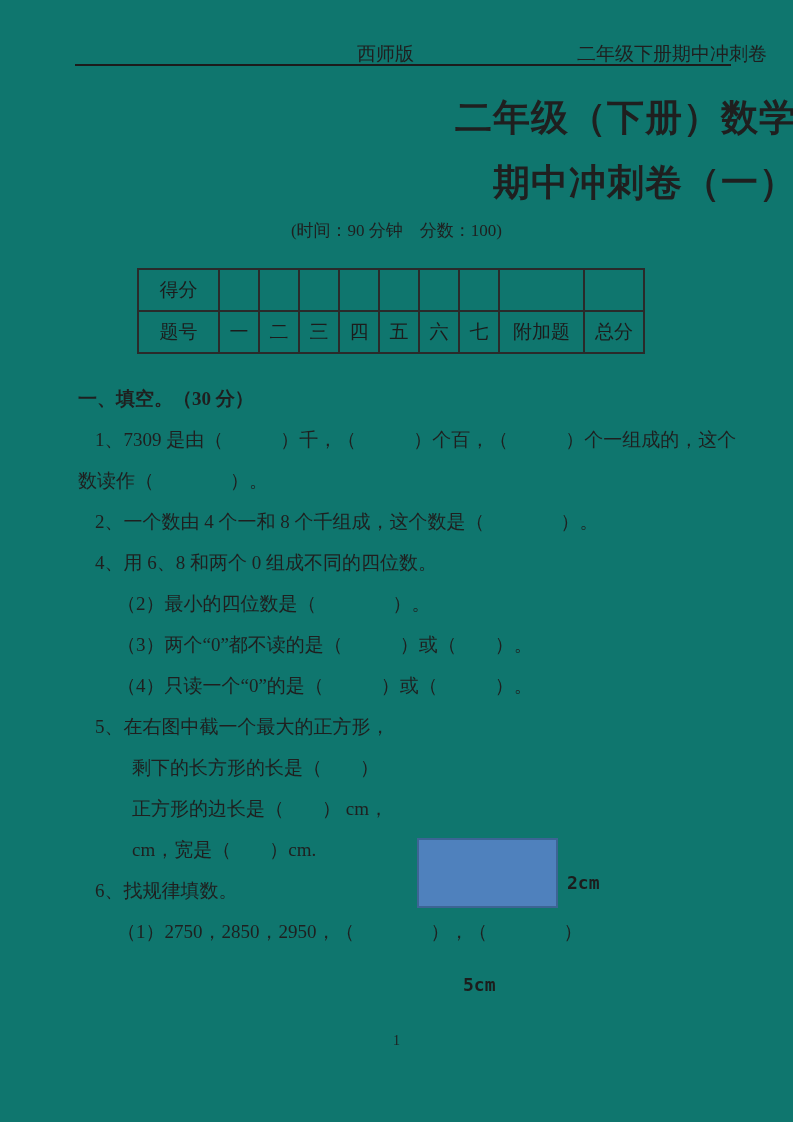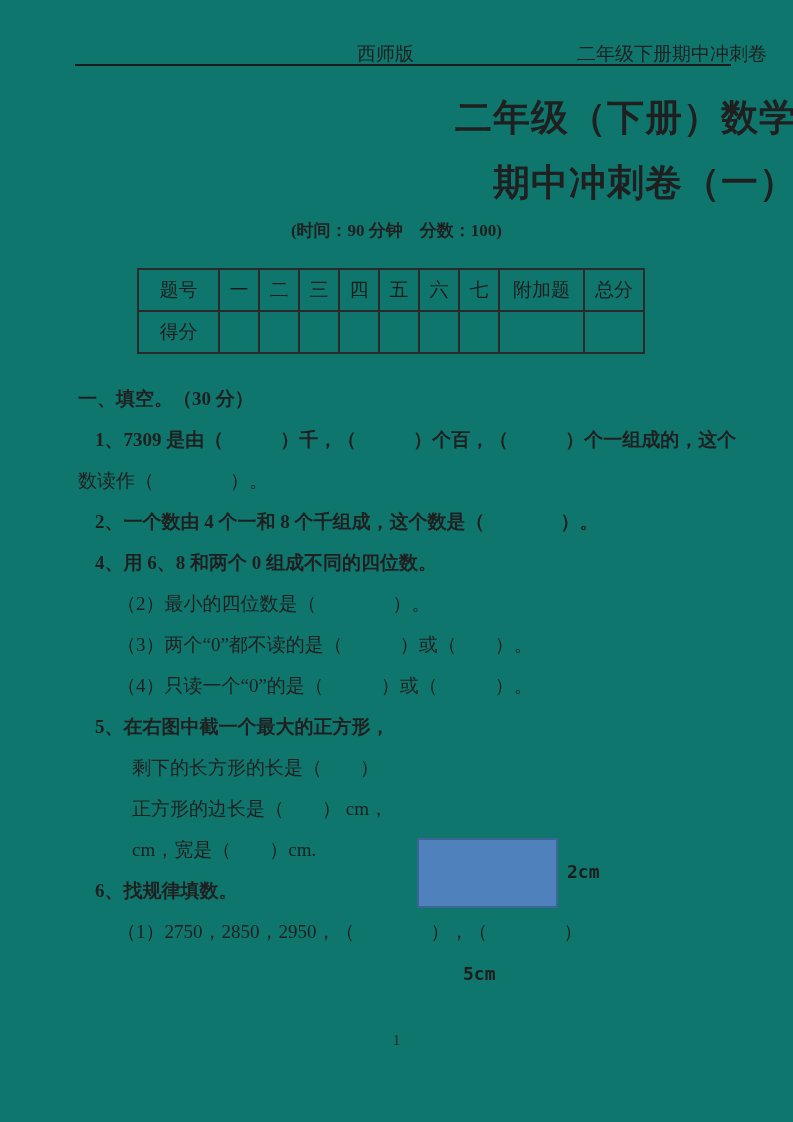--- a/index.html
+++ b/index.html
@@ -45,21 +45,21 @@
     margin: 0;
   }
   .title-1 { top: 93px; }
   .title-2 { top: 158px; }
   .info-line {
     position: absolute;
     left: 0; top: 219px;
     width: 793px;
     text-align: center;
     font-size: 17px;
-    font-weight: bold;
+    font-weight: normal;
   }
   
   .score-table {
     position: absolute;
     left: 137px; top: 268px;
     border-collapse: collapse;
     font-family: "Liberation Sans", "DejaVu Sans", sans-serif;
     font-size: 19px;
     color: #1c1c1c;
   }
@@ -80,38 +80,39 @@
     left: 78px; top: 378px;
     width: 680px;
     font-size: 19px;
   }
   .line {
     height: 41px;
     line-height: 41px;
     white-space: nowrap;
   }
   .ind0 { padding-left: 0; }
-  .ind1 { padding-left: 17px; font-weight: bold; }
+  .ind1 { padding-left: 17px; }
   .ind2 { padding-left: 39px; }
   .ind3 { padding-left: 54px; }
   .bold { font-weight: bold; }
   
   .fig-rect {
     position: absolute;
     left: 417px; top: 838px;
     width: 137px; height: 66px;
     background: #4f81bd;
     border: 2px solid #3c6494;
   }
   .fig-label {
     position: absolute;
     font-family: "DejaVu Sans Mono", "Liberation Mono", monospace;
     font-size: 18px;
     font-weight: 600;
     color: #1c1c1c;
+    margin-top: 11px;
   }
   .fig-label-height { left: 567px; top: 861px; }
   .fig-label-width  { left: 463px; top: 963px; }
   
   .page-number {
     position: absolute;
     left: 0; top: 1033px;
     width: 793px;
     text-align: center;
     font-size: 14px;
@@ -126,42 +127,42 @@
   <span class="hdr-booklet">二年级下册期中冲刺卷</span>
   <div class="hdr-rule"></div>
 
   <div class="title-line title-1">二年级（下册）数学</div>
   <div class="title-line title-2">期中冲刺卷（一）</div>
   <div class="info-line">(时间：90 分钟　分数：100)</div>
 
   <table class="score-table">
     <tbody>
         <tr>
+      <td>得分</td>
+      <td></td>
+      <td></td>
+      <td></td>
+      <td></td>
+      <td></td>
+      <td></td>
+      <td></td>
+      <td></td>
+      <td></td>
+    </tr>
+    <tr>
       <td class="col-label">题号</td>
       <td class="col-num">一</td>
       <td class="col-num">二</td>
       <td class="col-num">三</td>
       <td class="col-num">四</td>
       <td class="col-num">五</td>
       <td class="col-num">六</td>
       <td class="col-num">七</td>
       <td class="col-extra">附加题</td>
       <td class="col-total">总分</td>
-    </tr>
-    <tr>
-      <td>得分</td>
-      <td></td>
-      <td></td>
-      <td></td>
-      <td></td>
-      <td></td>
-      <td></td>
-      <td></td>
-      <td></td>
-      <td></td>
     </tr>
   </tbody>
     </table>
 
   <div class="body-lines">
     <div class="line ind0 bold">一、填空。（30 分）</div>
     <div class="line ind1">1、7309 是由（　　　）千，（　　　）个百，（　　　）个一组成的，这个</div>
     <div class="line ind0">数读作（　　　　）。</div>
     <div class="line ind1">2、一个数由 4 个一和 8 个千组成，这个数是（　　　　）。</div>
     <div class="line ind1">4、用 6、8 和两个 0 组成不同的四位数。</div>

